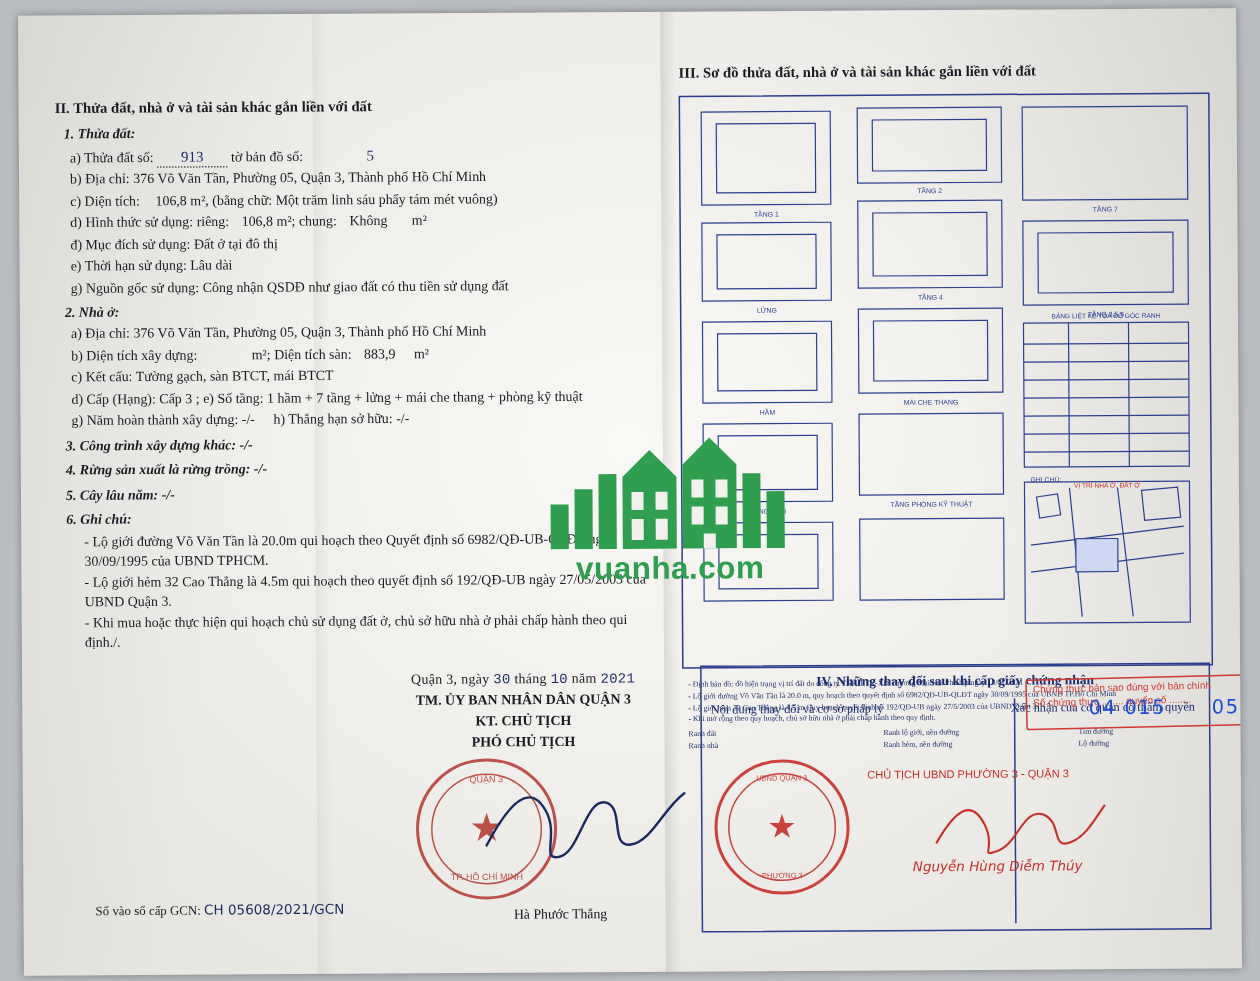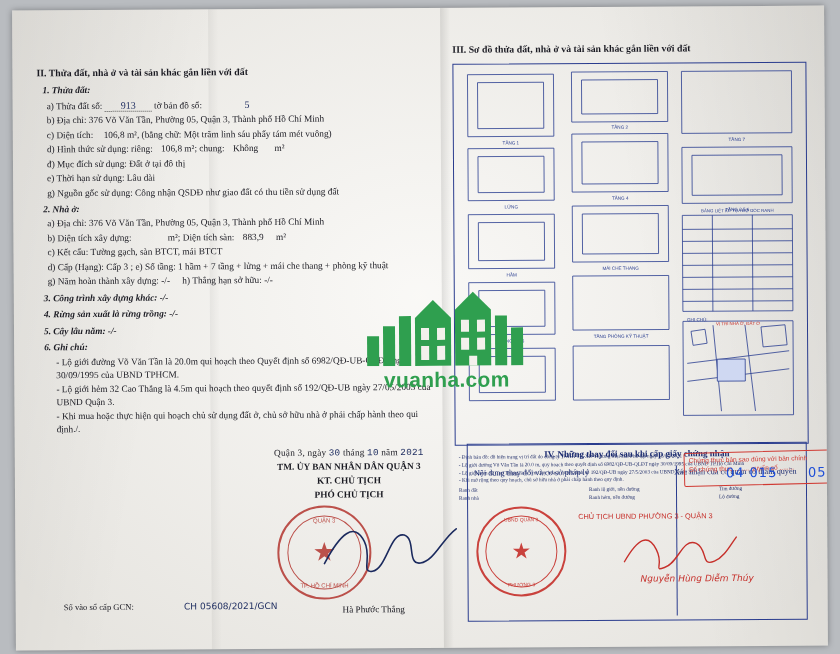--- a/index.html
+++ b/index.html
@@ -96,21 +96,21 @@
     position:absolute;left:305px;top:505px;width:140px;height:70px;
   }
   .signer{
     position:absolute;left:268px;top:596px;width:180px;text-align:center;
     font-size:9.2px;color:#12121a;
   }
   .gcn-line{
     position:absolute;left:48px;top:592px;
     font-size:8.6px;color:#1a1a22;
   }
-  .gcn-hand{font-family:"DejaVu Sans",sans-serif;color:#1b2a5e;font-size:9px;margin-left:48px;}
+  .gcn-hand{font-family:"DejaVu Sans",sans-serif;color:#1b2a5e;font-size:9px;}
 
   
   .sec4{
     position:absolute;left:452px;top:436px;width:338px;height:176px;
     border:1px solid #2a3c8e;
   }
   .sec4 .t{
     position:absolute;left:0;right:0;top:5px;text-align:center;
     font-size:9px;font-weight:bold;color:#1a2a70;
   }
@@ -144,21 +144,21 @@
   .rs-star{position:absolute;left:50%;top:50%;transform:translate(-50%,-50%);
     color:#c6302b;font-size:22px;line-height:1;}
   .rs-top{position:absolute;left:0;right:0;top:8px;text-align:center;font-size:5px;color:#c6302b;font-family:"Liberation Sans",sans-serif;}
   .rs-bot{position:absolute;left:0;right:0;bottom:7px;text-align:center;font-size:5px;color:#c6302b;font-family:"Liberation Sans",sans-serif;}
   .stamp-line{
     position:absolute;color:#c6302b;font-family:"Liberation Sans",sans-serif;
     font-size:7.4px;font-weight:normal;
   }
   .sig-red{
     position:absolute;color:#c6302b;font-family:"DejaVu Sans",sans-serif;
-    font-size:9px;font-style:italic;margin-left:32px;
+    font-size:9px;font-style:italic;
   }
 
   
   .watermark{
     position:absolute;left:345px;top:272px;width:175px;height:110px;
     pointer-events:none;
   }
   .wm-text{
     position:absolute;left:0;right:0;bottom:-2px;text-align:center;
     font-family:"Liberation Sans",sans-serif;font-weight:bold;

